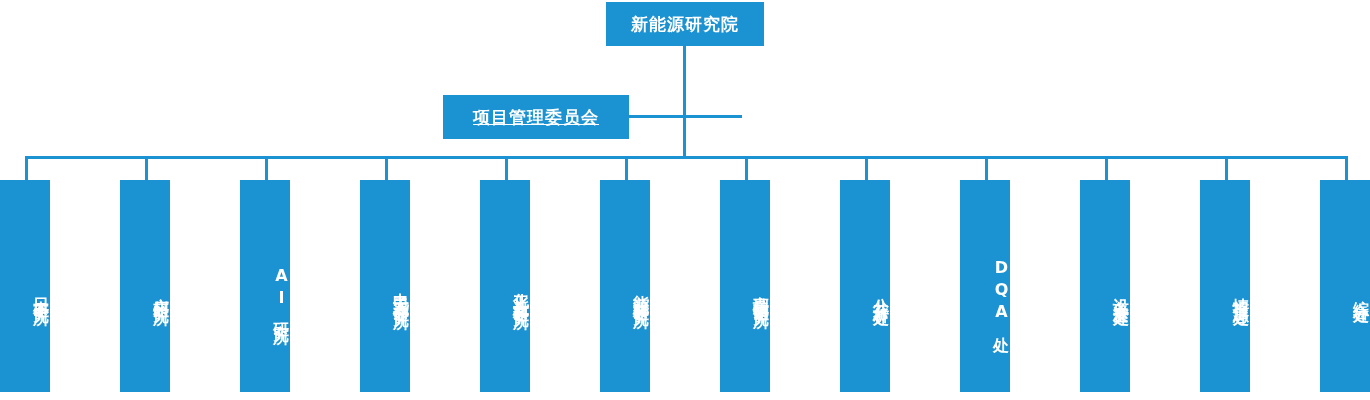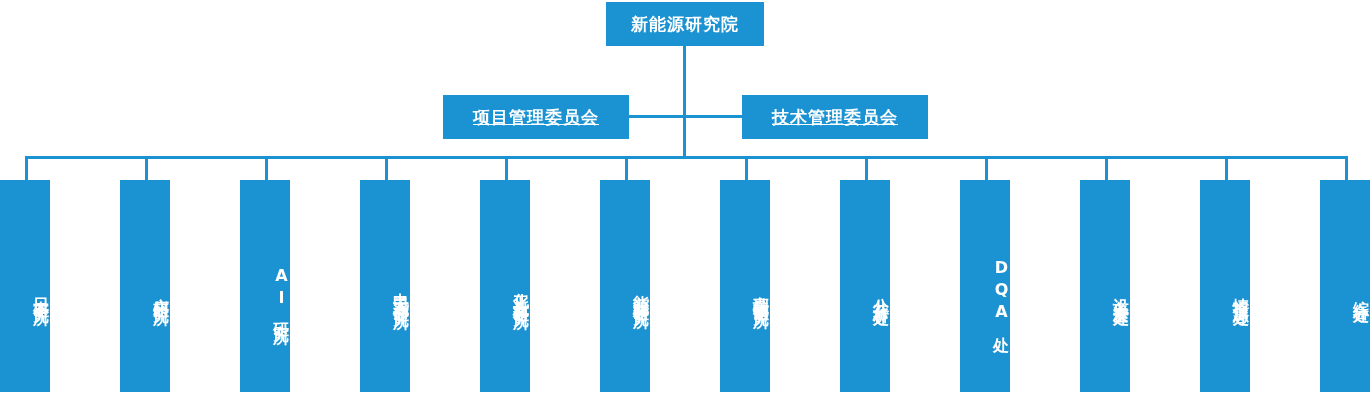--- a/index.html
+++ b/index.html
@@ -93,21 +93,20 @@
 <div id="chart">
 
   <div class="node root">新能源研究院</div>
 
   <div class="line v stem-main"></div>
 
   <div class="line h committee-bar"></div>
 
   <div class="node committee left">项目管理委员会</div>
 
-  <div class="node committee right">技术管理委员会</div>
 
   <div class="line h dept-bus"></div>
 
   <div class="line v drop" style="left:25px;"></div>
   <div class="line v drop" style="left:145px;"></div>
   <div class="line v drop" style="left:265px;"></div>
   <div class="line v drop" style="left:385px;"></div>
   <div class="line v drop" style="left:505px;"></div>
   <div class="line v drop" style="left:625px;"></div>
   <div class="line v drop" style="left:745px;"></div>

